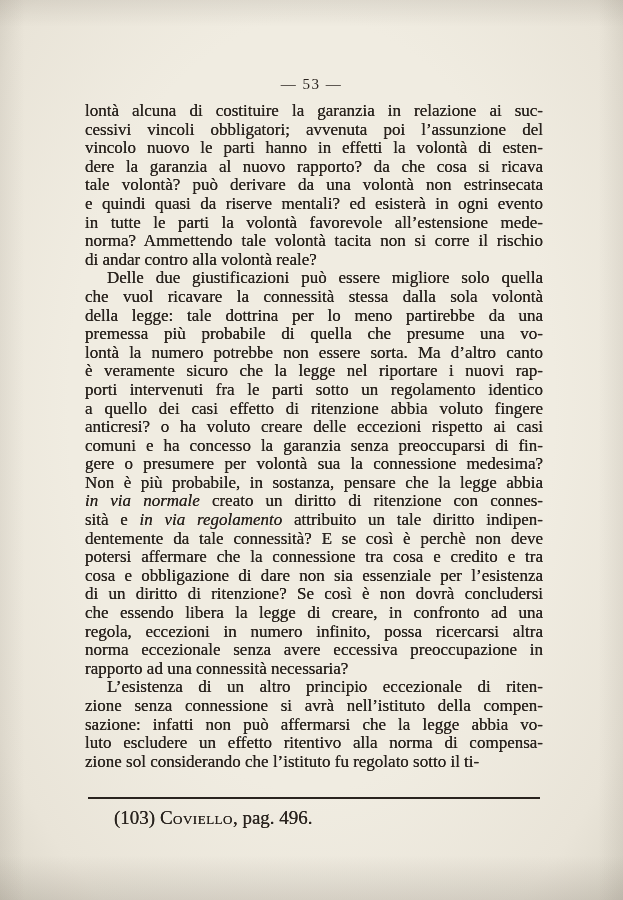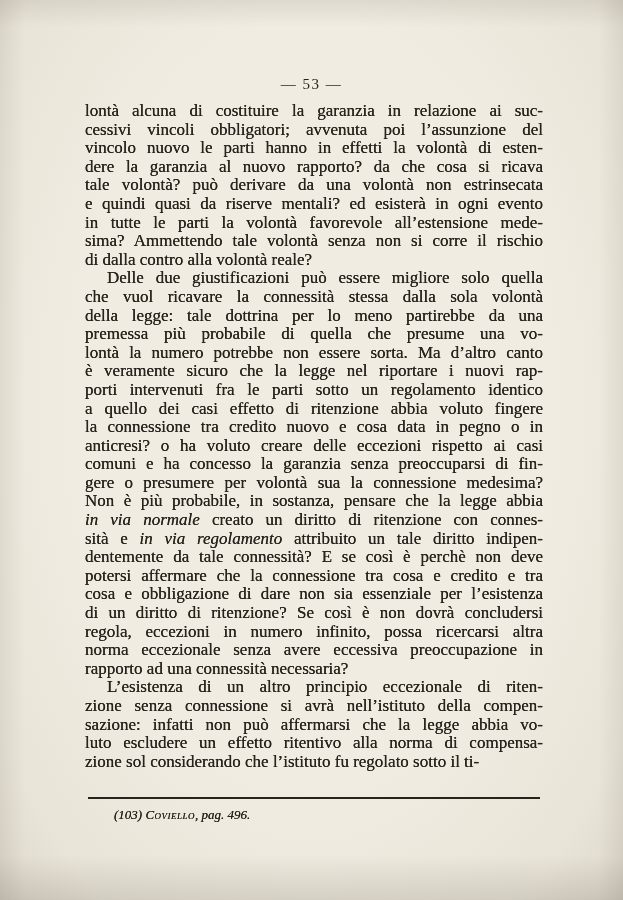--- a/index.html
+++ b/index.html
@@ -52,66 +52,65 @@
     position: absolute;
     left: 88px; top: 797px;
     width: 452px;
   }
   .footnote-rule {
     border-top: 2px solid var(--ink, #29231e);
     width: 100%;
     margin: 0 0 8px 0;
   }
   .footnote-text {
-    font-size: 13px;
+    font-size: 19px;
     padding-left: 26px;
     text-shadow: 0 0 0.3px currentColor;
-    font-style: italic;
   }
   .sc { font-variant: small-caps; letter-spacing: 0.5px; }
 </style>
 </head>
 <body>
 
 <div class="page">
 
   <div class="page-number">— 53 —</div>
 
   <div class="text-body">
       <div class="paragraph">
         <div class="line"><span>lontà alcuna di costituire la garanzia in relazione ai suc-</span></div>
         <div class="line"><span>cessivi vincoli obbligatori; avvenuta poi l’assunzione del</span></div>
         <div class="line"><span>vincolo nuovo le parti hanno in effetti la volontà di esten-</span></div>
         <div class="line"><span>dere la garanzia al nuovo rapporto? da che cosa si ricava</span></div>
         <div class="line"><span>tale volontà? può derivare da una volontà non estrinsecata</span></div>
         <div class="line"><span>e quindi quasi da riserve mentali? ed esisterà in ogni evento</span></div>
         <div class="line"><span>in tutte le parti la volontà favorevole all’estensione mede-</span></div>
-        <div class="line"><span>sima? Ammettendo tale volontà senza non si corre il rischio</span></div>
-        <div class="line para-end"><span>di dalla contro alla volontà reale?</span></div>
+        <div class="line"><span>norma? Ammettendo tale volontà tacita non si corre il rischio</span></div>
+        <div class="line para-end"><span>di andar contro alla volontà reale?</span></div>
       </div>
       <div class="paragraph">
         <div class="line indent"><span>Delle due giustificazioni può essere migliore solo quella</span></div>
         <div class="line"><span>che vuol ricavare la connessità stessa dalla sola volontà</span></div>
         <div class="line"><span>della legge: tale dottrina per lo meno partirebbe da una</span></div>
         <div class="line"><span>premessa più probabile di quella che presume una vo-</span></div>
         <div class="line"><span>lontà la numero potrebbe non essere sorta. Ma d’altro canto</span></div>
         <div class="line"><span>è veramente sicuro che la legge nel riportare i nuovi rap-</span></div>
         <div class="line"><span>porti intervenuti fra le parti sotto un regolamento identico</span></div>
         <div class="line"><span>a quello dei casi effetto di ritenzione abbia voluto fingere</span></div>
-        <div class="line"><span>la connessione tra credito nuovo e cosa data in pegno o in</span></div>
         <div class="line"><span>anticresi? o ha voluto creare delle eccezioni rispetto ai casi</span></div>
         <div class="line"><span>comuni e ha concesso la garanzia senza preoccuparsi di fin-</span></div>
         <div class="line"><span>gere o presumere per volontà sua la connessione medesima?</span></div>
         <div class="line"><span>Non è più probabile, in sostanza, pensare che la legge abbia</span></div>
         <div class="line"><em>in via normale</em><span> creato un diritto di ritenzione con connes-</span></div>
         <div class="line"><span>sità e </span><em>in via regolamento</em><span> attribuito un tale diritto indipen-</span></div>
         <div class="line"><span>dentemente da tale connessità? E se così è perchè non deve</span></div>
         <div class="line"><span>potersi affermare che la connessione tra cosa e credito e tra</span></div>
         <div class="line"><span>cosa e obbligazione di dare non sia essenziale per l’esistenza</span></div>
         <div class="line"><span>di un diritto di ritenzione? Se così è non dovrà concludersi</span></div>
+        <div class="line"><span>che essendo libera la legge di creare, in confronto ad una</span></div>
         <div class="line"><span>regola, eccezioni in numero infinito, possa ricercarsi altra</span></div>
         <div class="line"><span>norma eccezionale senza avere eccessiva preoccupazione in</span></div>
         <div class="line para-end"><span>rapporto ad una connessità necessaria?</span></div>
       </div>
       <div class="paragraph">
         <div class="line indent"><span>L’esistenza di un altro principio eccezionale di riten-</span></div>
         <div class="line"><span>zione senza connessione si avrà nell’istituto della compen-</span></div>
         <div class="line"><span>sazione: infatti non può affermarsi che la legge abbia vo-</span></div>
         <div class="line"><span>luto escludere un effetto ritentivo alla norma di compensa-</span></div>
         <div class="line para-end"><span>zione sol considerando che l’istituto fu regolato sotto il ti-</span></div>

